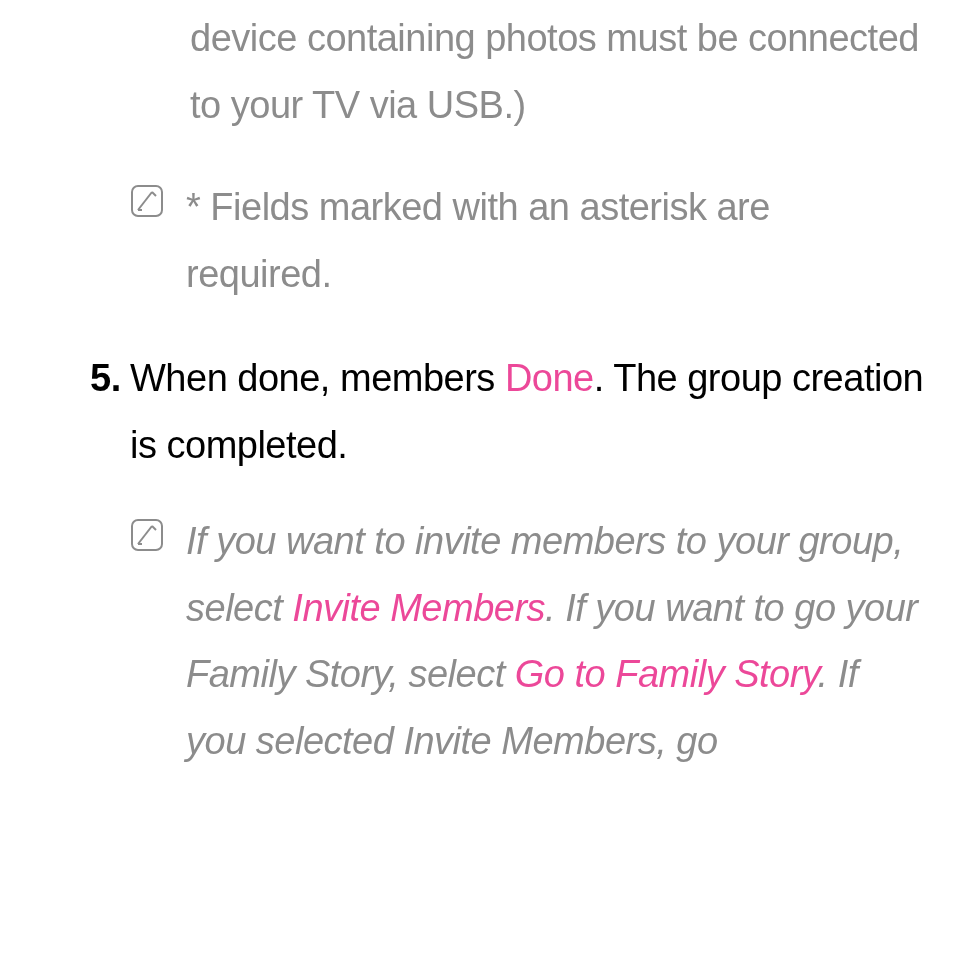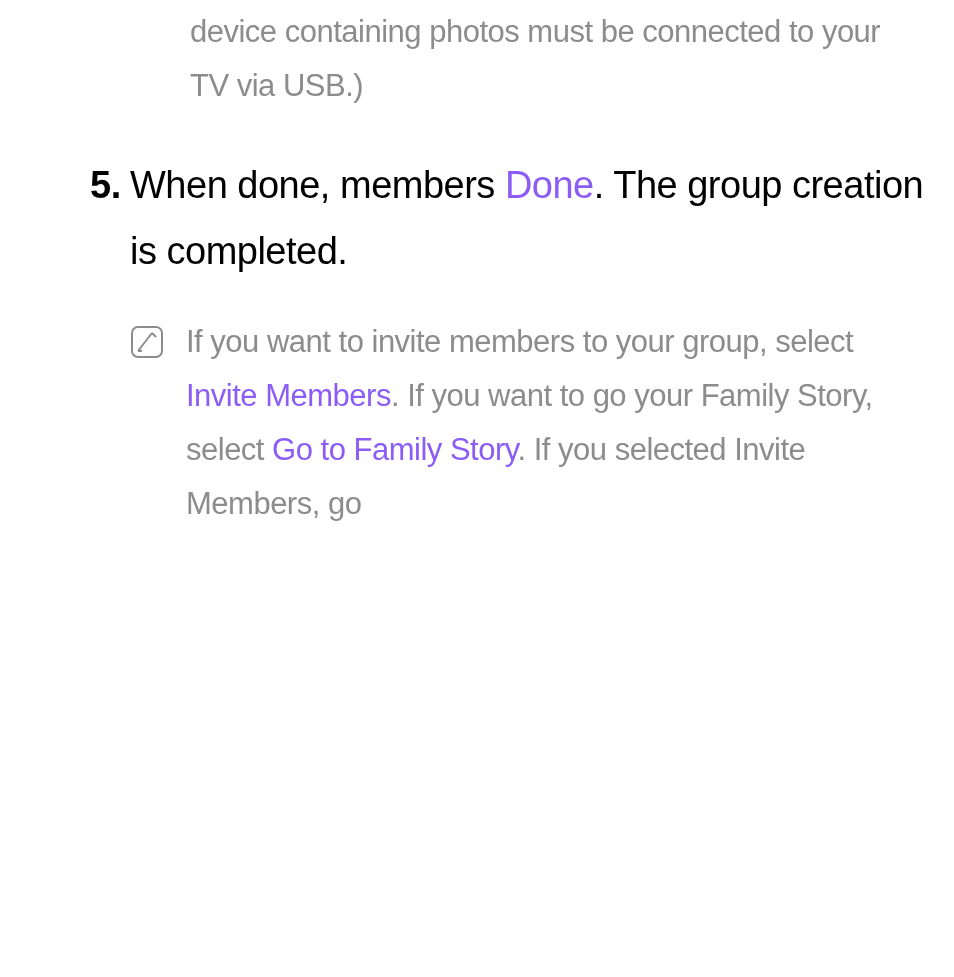--- a/index.html
+++ b/index.html
@@ -15,32 +15,32 @@
     overflow: hidden;
     padding: 0;
   }
   .content {
     padding-left: 130px;
     padding-right: 30px;
     padding-top: 5px;
   }
   .gray-text {
     color: #8c8c8c;
-    font-size: 31px;
+    font-size: 38px;
     line-height: 1.75;
     letter-spacing: -0.5px;
   }
   .black-text {
     color: #000000;
     font-size: 38px;
     line-height: 1.75;
     letter-spacing: -0.5px;
   }
   .blue-text {
-    color: #8b5cf6;
+    color: #ec4899;
   }
   .indent-1 {
     padding-left: 60px;
   }
   .indent-note {
     padding-left: 56px;
     position: relative;
   }
   .note-icon {
     position: absolute;
@@ -66,31 +66,43 @@
     position: relative;
     margin-top: 38px;
   }
   .note-block-1 {
     margin-top: 36px;
   }
   .note-block-2 {
     margin-top: 30px;
     padding-left: 56px;
     position: relative;
+    font-style: italic;
   }
 </style>
 </head>
 <body>
 
 <div class="content">
 
   <div class="gray-text indent-1">
     <span>device containing photos must be connected to your TV via USB.)</span>
   </div>
 
+  <div class="gray-text indent-note note-block-1">
+    <span class="note-icon">
+      <svg viewBox="0 0 34 34">
+        <rect x="2" y="2" width="30" height="30" rx="6" ry="6" fill="none" stroke="#8c8c8c" stroke-width="2"></rect>
+        <path d="M 8 26 L 22 8" stroke="#8c8c8c" stroke-width="2" fill="none"></path>
+        <path d="M 22 8 L 26 12" stroke="#8c8c8c" stroke-width="2" fill="none"></path>
+        <path d="M 8 26 L 12 26" stroke="#8c8c8c" stroke-width="2" fill="none"></path>
+      </svg>
+    </span>
+    <span>* Fields marked with an asterisk are required.</span>
+  </div>
 
   <div class="black-text step-row">
     <span class="step-number">5.</span>
     <span>When done, members </span><span class="blue-text">Done</span><span>. The group creation is completed.</span>
   </div>
 
   <div class="gray-text note-block-2">
     <span class="note-icon">
       <svg viewBox="0 0 34 34">
         <rect x="2" y="2" width="30" height="30" rx="6" ry="6" fill="none" stroke="#8c8c8c" stroke-width="2"></rect>

